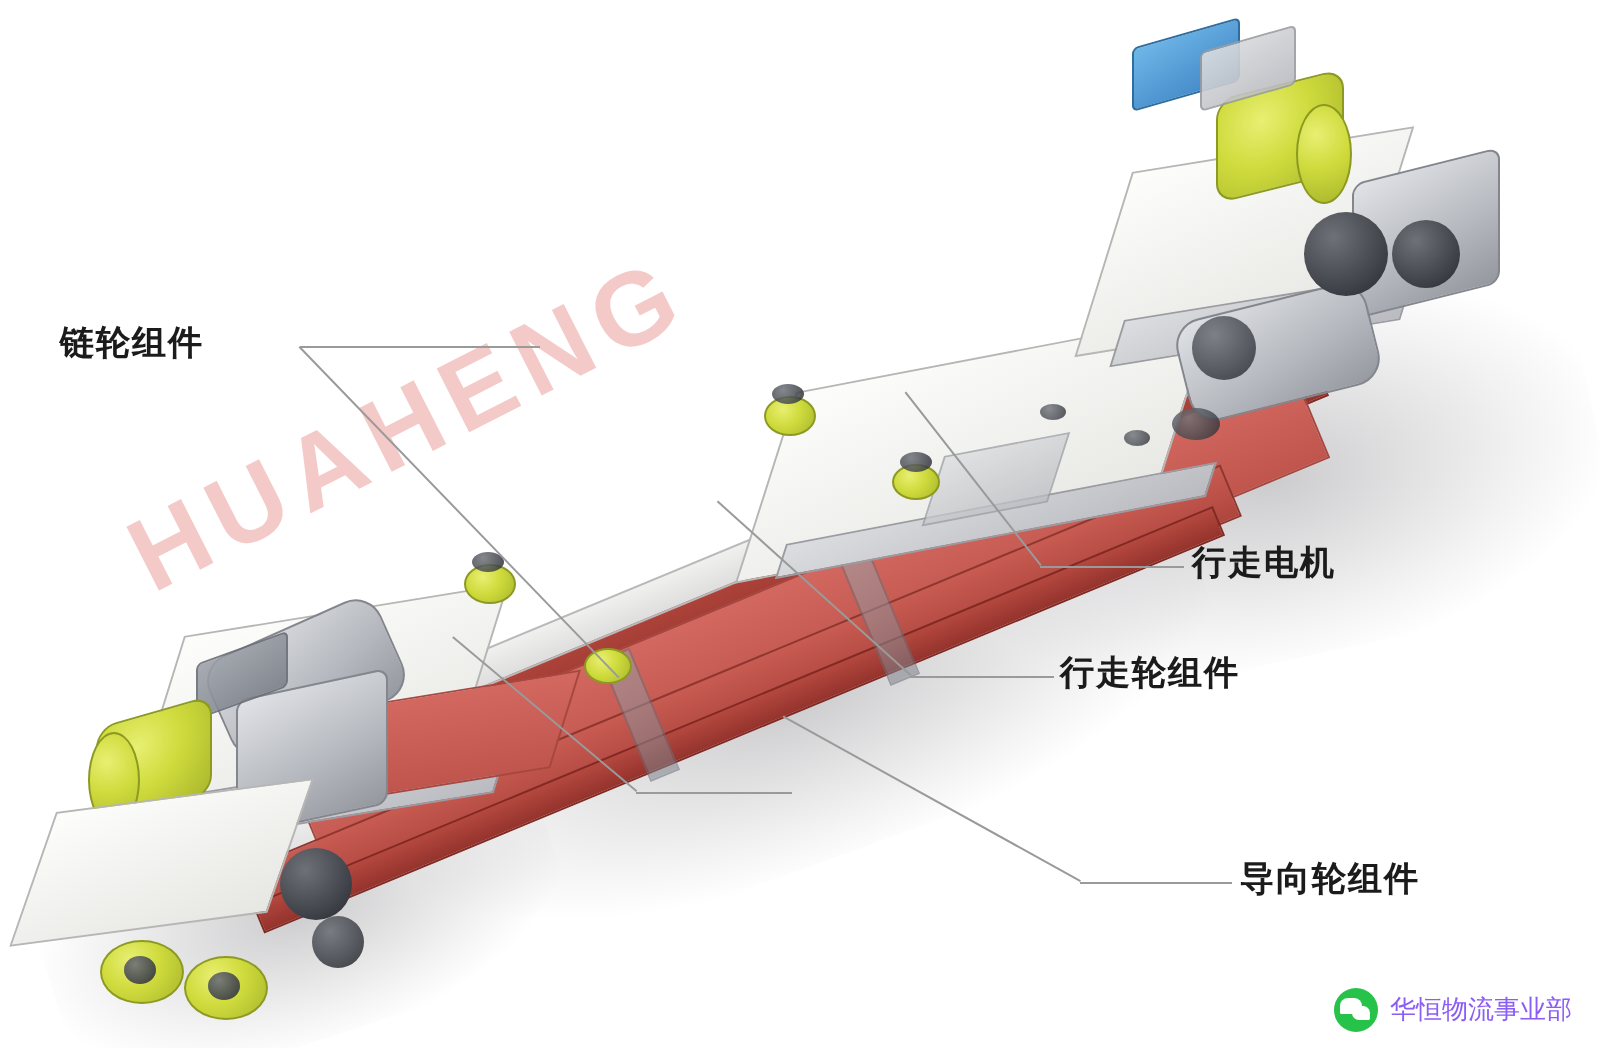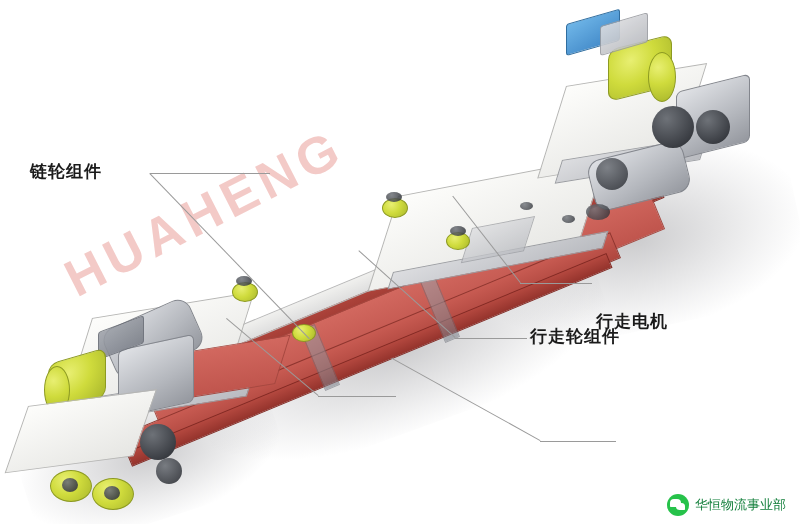--- a/index.html
+++ b/index.html
@@ -74,21 +74,21 @@
     left: 3px; top: 5px;
     border-radius: 5px 5px 5px 1px;
   }
   .brand-logo::after {
     width: 9px; height: 7px;
     left: 9px; top: 9px;
     border-radius: 5px 5px 1px 5px;
   }
   .brand-text {
     font-size: 13px;
-    color: #15803d;
+    color: #8b5cf6;
   }
 
   
   .art { position: absolute; inset: 0; }
 
   .shadow-blob {
     position: absolute;
     background: radial-gradient(ellipse at center, rgba(120,120,125,0.38) 0%, rgba(150,150,155,0.12) 55%, rgba(255,255,255,0) 75%);
     pointer-events: none;
   }
@@ -218,21 +218,22 @@
   <div class="leader" style="left:455px; top:338px; width:72px; height:1px;"></div>
   <div class="leader" style="left:455px; top:338px; width:130px; transform:rotate(-138deg);"></div>
 
   <div class="leader" style="left:318px; top:396px; width:78px; height:1px;"></div>
   <div class="leader" style="left:318px; top:396px; width:120px; transform:rotate(-140deg);"></div>
 
   <div class="leader" style="left:540px; top:441px; width:76px; height:1px;"></div>
   <div class="leader" style="left:540px; top:441px; width:170px; transform:rotate(-151deg);"></div>
 
   <div class="callout" style="left:30px; top:160px;">链轮组件</div>
-  <div class="callout" style="left:596px; top:270px;margin-top:40px;">行走电机</div>
+  <div class="callout" style="left:596px; top:270px;">行走电机</div>
   <div class="callout" style="left:530px; top:325px;">行走轮组件</div>
+  <div class="callout" style="left:620px; top:428px;">导向轮组件</div>
 
   <div class="brand">
     <div class="brand-logo"></div>
     <div class="brand-text">华恒物流事业部</div>
   </div>
 
 </div>
 
 </body></html>

